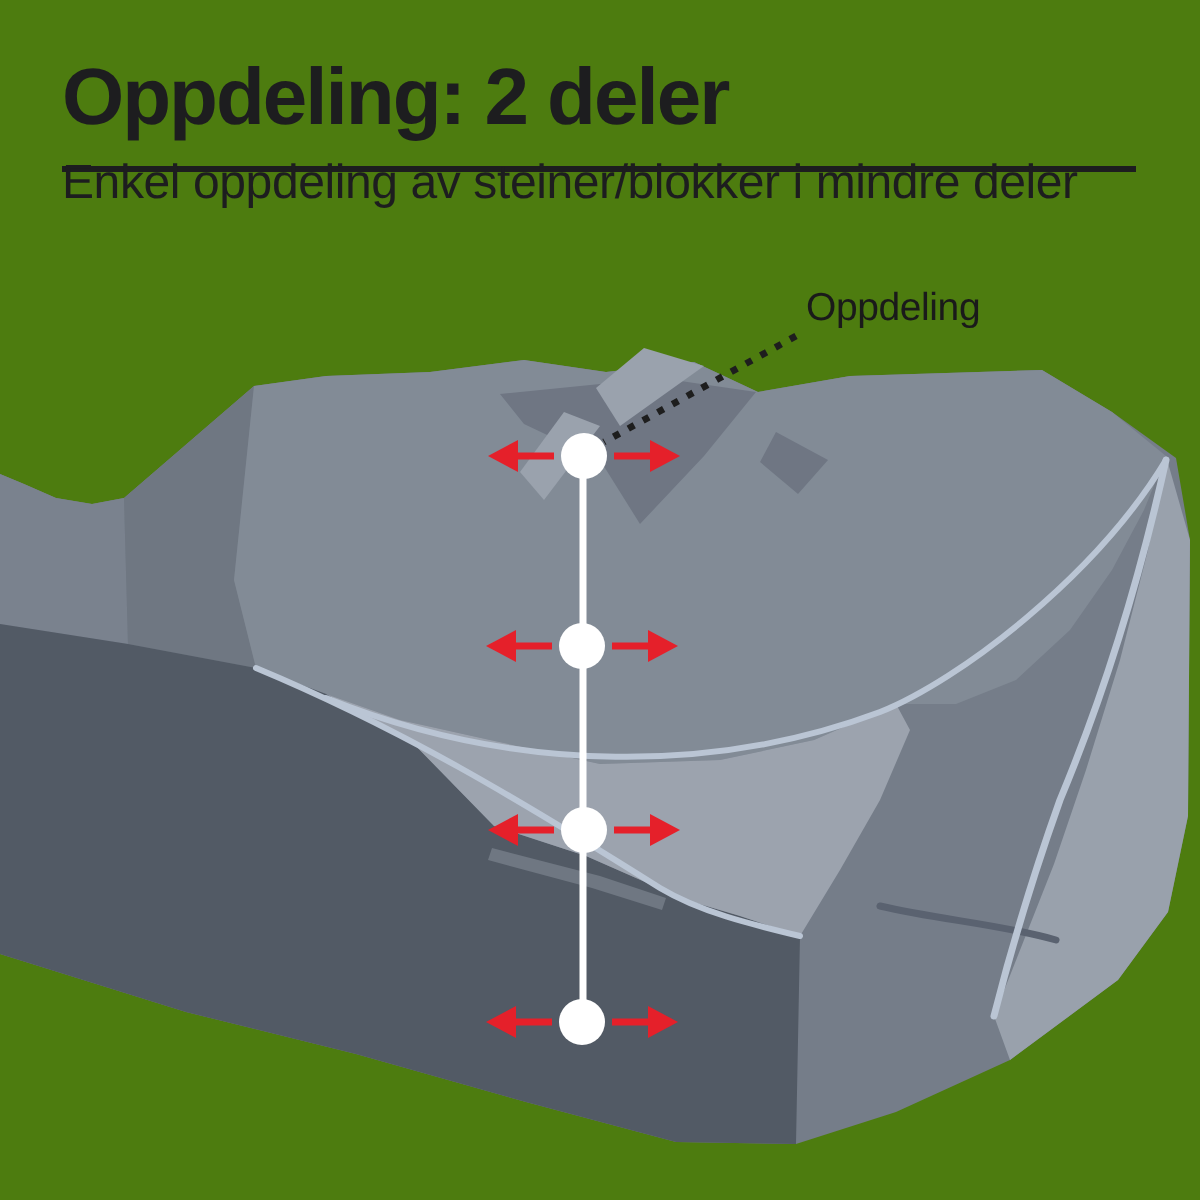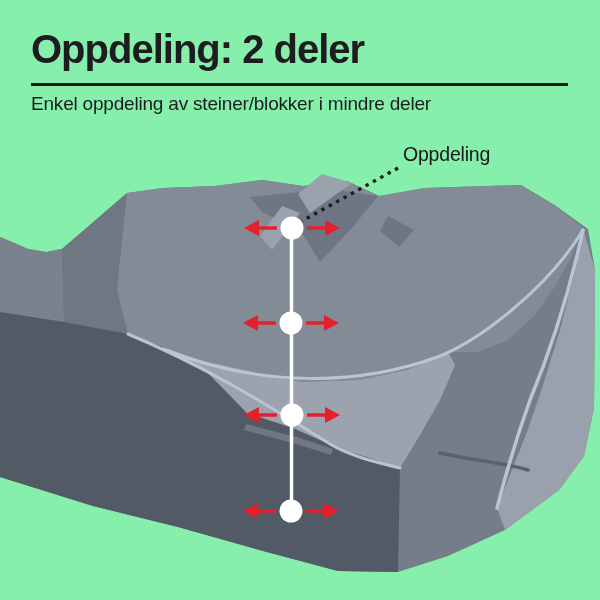--- a/index.html
+++ b/index.html
@@ -1,28 +1,28 @@
 <!DOCTYPE html>
 <html><head>
 <meta charset="utf-8">
 <style>
   html,body{margin:0;padding:0;background:#ffffff;}
   #page{
-    position:relative;width:600px;height:600px;background:#86efac;overflow:hidden;
+    position:relative;width:600px;height:600px;background:#4d7c0f;overflow:hidden;
     font-family:"Liberation Sans", sans-serif;
   }
   #title{
     position:absolute;left:31px;top:27px;font-size:40px;font-weight:bold;
     letter-spacing:-1px;color:#1d1d1f;white-space:nowrap;
   }
   #title-rule{
     position:absolute;left:31px;top:83px;width:537px;height:2.5px;background:#1d1d1f;
   }
   #subtitle{
-    position:absolute;left:31px;top:93px;font-size:19px;font-weight:normal;
+    position:absolute;left:31px;top:78px;font-size:24px;font-weight:normal;
     color:#1d1d1f;white-space:nowrap;letter-spacing:-0.2px;
   }
   #borehull-label{
     position:absolute;left:403px;top:143px;font-size:19.5px;color:#1a1a1a;
     white-space:nowrap;letter-spacing:-0.2px;
   }
   #rock-svg{position:absolute;left:0;top:0;}
 </style>
 </head>
 <body>

